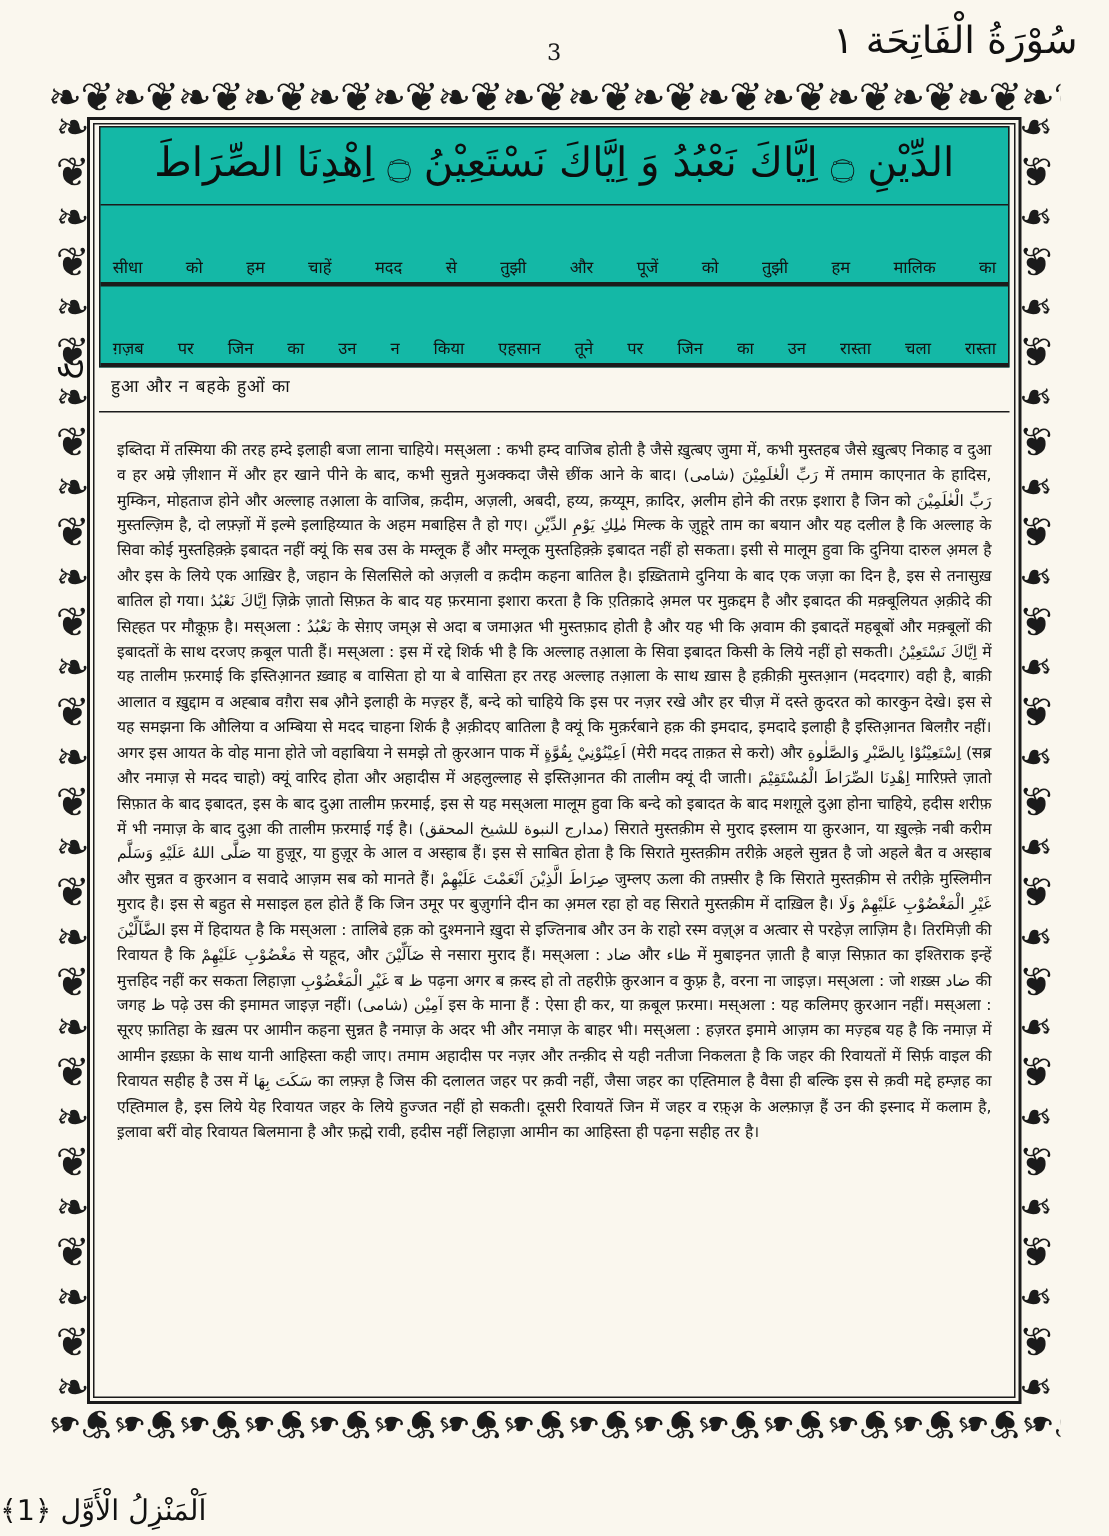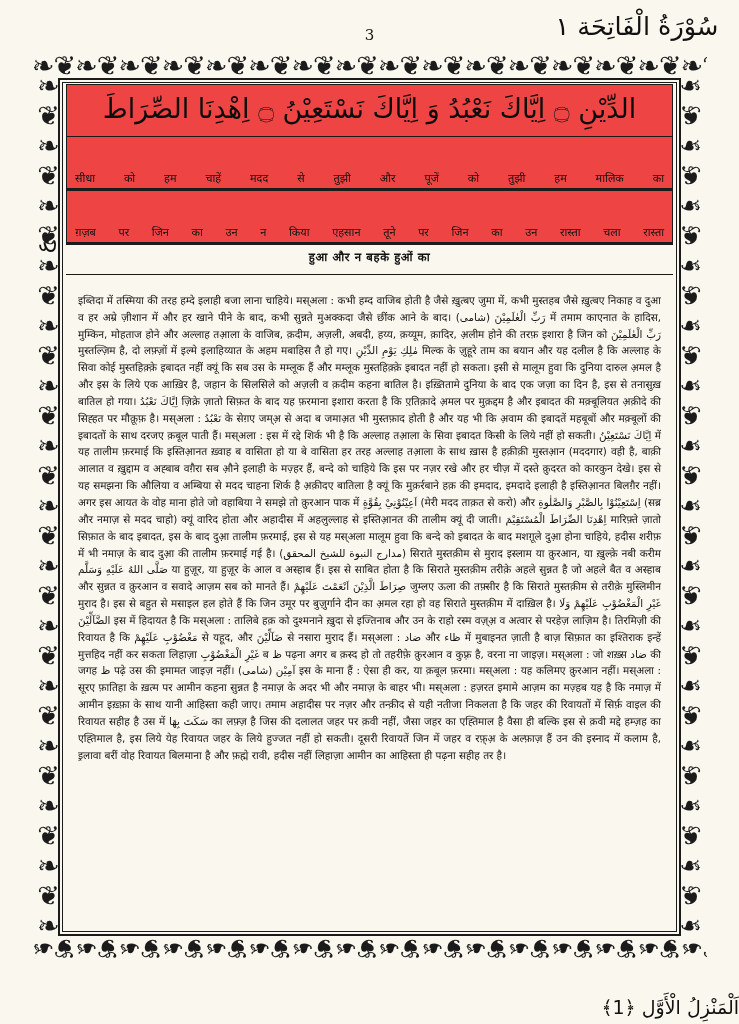--- a/index.html
+++ b/index.html
@@ -70,21 +70,21 @@
   }
 
   
   .content{
     position:absolute;left:66px;top:84px;width:607px;height:846px;
   }
 
   
   .ayah-block{
     border:1.6px solid #1b1b1b;
-    background:#ef4444;
+    background:#14b8a6;
     margin-bottom:0;
   }
   .ayah-line{
     direction:rtl;text-align:center;
     font-size:27px;line-height:1.5;
     color:#0d0d0d;
     padding:4px 6px 6px;
     font-family:"DejaVu Sans",sans-serif;
     white-space:nowrap;
     overflow:hidden;
@@ -93,22 +93,22 @@
   .trans-line{
     display:flex;direction:rtl;
     justify-content:space-between;
     font-size:11px;color:#121212;
     padding:2px 8px 3px;
     font-family:"DejaVu Sans",sans-serif;
     border-top:0;
   }
   .trans-line span{white-space:nowrap;margin-top:31px;}
   .trans-center{
-    text-align:center;font-size:11.5px;color:#121212;
-    padding:4px 8px 5px;letter-spacing:.6px;font-weight:bold;
+    font-size:11.5px;color:#121212;
+    padding:4px 8px 5px;letter-spacing:.6px;
   }
   .sep{height:1.6px;background:#1b1b1b;}
 
   
   .commentary{
     margin-top:5px;
     border-top:1.4px solid #1b1b1b;
     padding-top:5px;
     font-size:10.4px;
     line-height:1.62;
@@ -116,21 +116,21 @@
     text-align:justify;
     text-justify:inter-word;
     font-family:"DejaVu Sans",sans-serif;
     hyphens:none;
   }
   .commentary p{margin:12px;}
 
   
   .footer{
     position:absolute;left:0;right:0;bottom:6px;
-    text-align:right;
+    text-align:left;
   }
   .manzil{
     font-size:19px;color:#111;direction:rtl;
     font-family:"DejaVu Sans",sans-serif;
   }
 </style>
 </head>
 <body>
 
 <div class="page">

